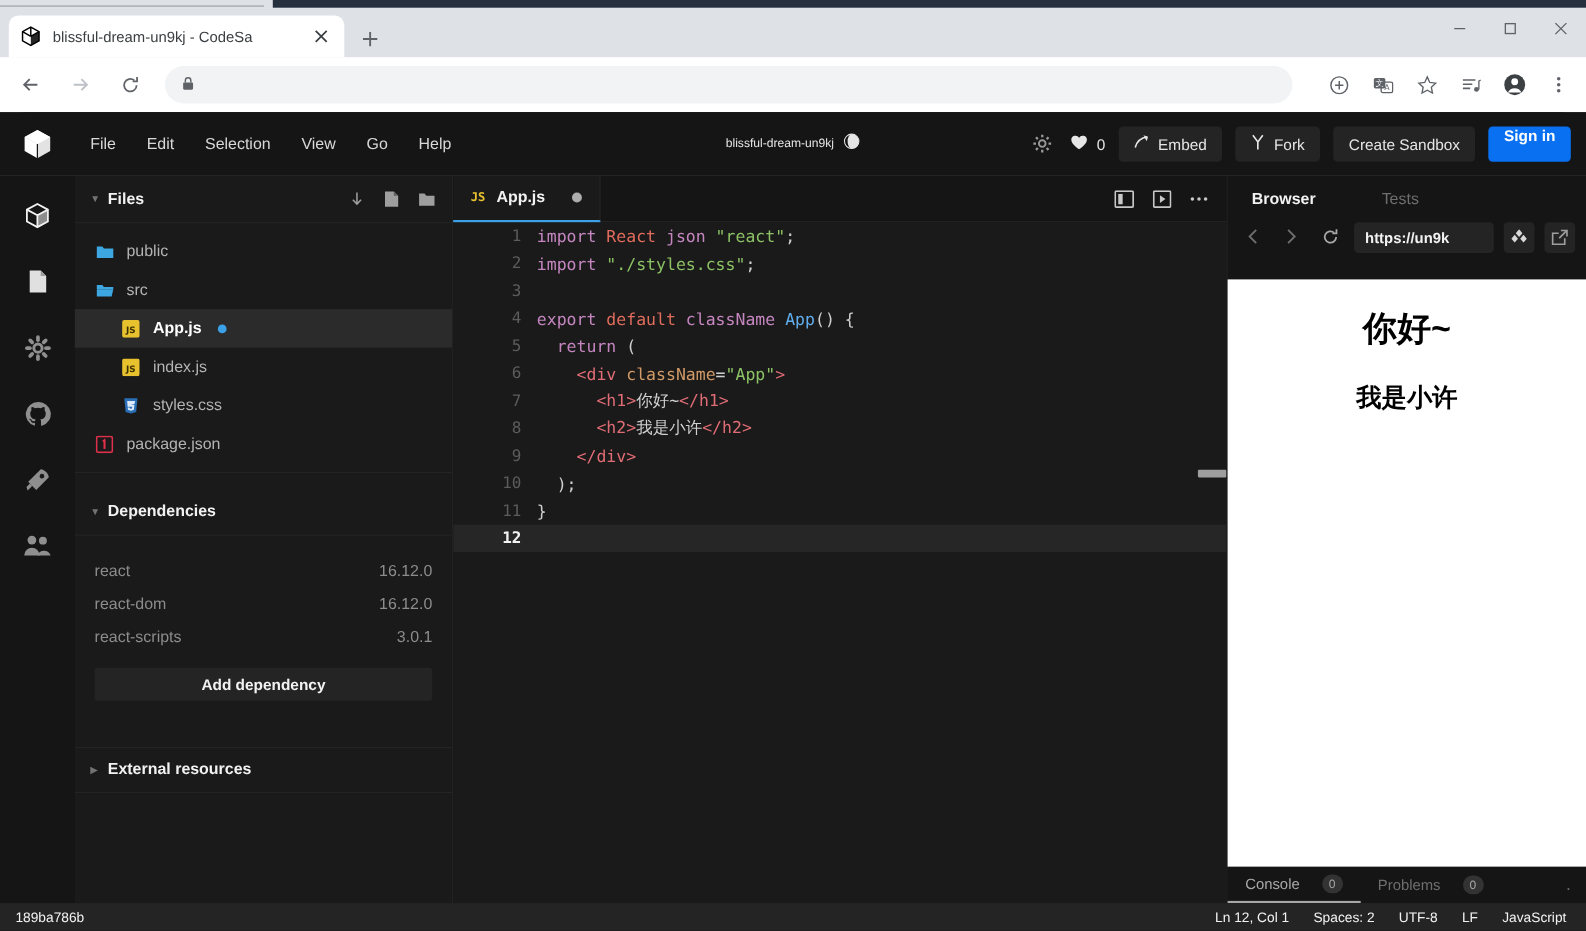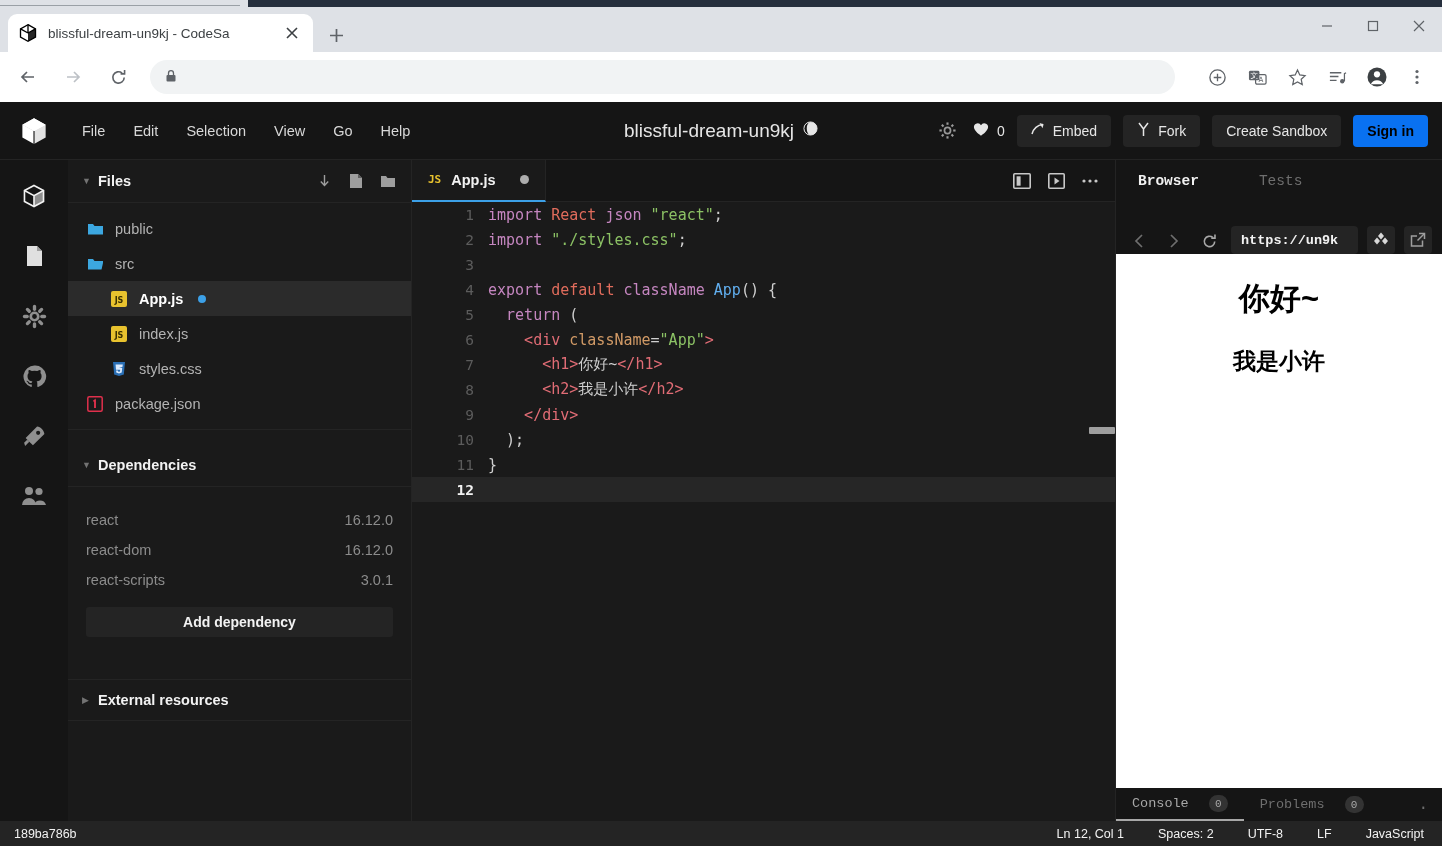--- a/index.html
+++ b/index.html
@@ -48,29 +48,29 @@
   .tb-icon { width: 34px; height: 34px; display: flex; align-items: center; justify-content: center; margin-left: 6px; }
 
   
   #app { position: absolute; top: 102px; left: 0; width: 1442px; height: 744px; background: #1a1a1a; border-radius: 24px; }
 
   
   #cs-header { height: 58px; background: #151515; display: flex; align-items: center; border-bottom: 1px solid #242424; }
   #cs-logo { width: 68px; display: flex; align-items: center; justify-content: center; flex: none; }
   .menu-item { color: #d8d8d8; font-size: 14.5px; padding: 6px 14px; white-space: nowrap; }
   #sandbox-title-wrap { position: absolute; left: 50%; transform: translateX(-50%); display: flex; align-items: center; gap: 9px; }
-  #sandbox-title { color: #e6e6e6; font-size: 19px; }
+  #sandbox-title { color: #e6e6e6; font-size: 11px; }
   #cs-header-right { margin-left: auto; display: flex; align-items: center; gap: 12px; padding-right: 14px; }
   #gear-btn { width: 26px; height: 26px; display:flex; align-items:center; justify-content:center; }
   #likes { display: flex; align-items: center; gap: 8px; color: #e6e6e6; font-size: 14px; }
   .hdr-btn {
     background: #242424; color: #e6e6e6; font-size: 14px; border-radius: 4px;
     height: 32px; padding: 0 14px; display: flex; align-items: center; gap: 8px; white-space: nowrap;
   }
-  #signin-btn { background: #0971f1; color: #000000; font-weight: bold; height: 32px; padding: 0 14px; border-radius: 4px; display:flex; align-items:center; font-size: 14px; }
+  #signin-btn { background: #0971f1; color: #ffffff; font-weight: bold; height: 32px; padding: 0 14px; border-radius: 4px; display:flex; align-items:flex-start; font-size: 14px; }
 
   
   #cs-body { display: flex; height: 661px; }
 
   #icon-rail { width: 68px; background: #151515; display: flex; flex-direction: column; align-items: center; padding-top: 16px; gap: 20px; flex: none; }
   .rail-icon { width: 40px; height: 40px; display: flex; align-items: center; justify-content: center; }
 
   #explorer { width: 344px; background: #1a1a1a; border-right: 1px solid #242424; display: flex; flex-direction: column; flex: none; }
   .panel-head { height: 42px; display: flex; align-items: center; padding: 0 14px; flex: none; }
   .panel-head .caret { width: 16px; color: #737373; font-size: 9px; flex:none; }
@@ -112,44 +112,44 @@
   .k   { color: #c586c0; text-align: center; }   
   .kr  { color: #e06c5c; }   
   .str { color: #8cc265; }   
   .fn  { color: #61aeee; }   
   .tag { color: #e06c75; }   
   .attr{ color: #d19a66; }   
   .pun { color: #cfcfcf; }
   #h-scroll { position: absolute; right: 0; top: 225px; width: 26px; height: 7px; background: #9e9e9e; border-radius: 1px; }
 
   
-  #preview { width: 327px; background: #151515; display: flex; flex-direction: column; border-left: 1px solid #242424; flex: none; font-family: Liberation Mono, monospace; }
+  #preview { width: 327px; background: #151515; display: flex; flex-direction: column; border-left: 1px solid #242424; flex: none; }
   #preview-tabs { height: 42px; display: flex; align-items: center; padding-left: 22px; gap: 60px; }
   .ptab { font-size: 14.5px; color: #6e6e6e; }
   .ptab.active { color: #f2f2f2; font-weight: bold; }
-  #preview-nav { height: 52px; display: flex; align-items: flex-end; padding: 0 10px; gap: 9px; }
+  #preview-nav { height: 52px; display: flex; align-items: flex-start; padding: 0 10px; gap: 9px; }
   .pnav-icon { width: 26px; height: 26px; display: flex; align-items: center; justify-content: center; }
   #preview-url {
     background: #242424; border-radius: 4px; height: 28px; flex: 1; display: flex; align-items: center;
     padding: 0 10px; color: #f2f2f2; font-size: 13.5px; font-weight: bold; overflow: hidden; white-space: nowrap;
   }
   .pnav-btn { width: 28px; height: 28px; background: #242424; border-radius: 4px; display:flex; align-items:center; justify-content:center; flex:none; }
   #preview-frame { flex: 1; background: #fff; display: flex; flex-direction: column; align-items: center; padding-top: 24px; }
   #prev-h1 { font-size: 31px; font-weight: bold; color: #000; }
   #prev-h2 { font-size: 23px; font-weight: bold; color: #000; margin-top: 26px; }
   #console-bar { height: 33px; background: #151515; display: flex; align-items: center; }
   .ctab { display: flex; align-items: center; gap: 20px; height: 33px; padding: 0 16px; font-size: 13.5px; color: #6e6e6e; }
   .ctab.active { color: #a8a8a8; border-bottom: 2px solid #a8a8a8; }
   .cbadge { background: #333; color: #a8a8a8; font-size: 11px; border-radius: 9px; min-width: 19px; height: 17px; display:flex; align-items:center; justify-content:center; }
   #console-dot { margin-left: auto; color: #6e6e6e; padding-right: 14px; }
 
   
   #status-bar { position: absolute; bottom: 0; left: 0; width: 1442px; height: 25px; background: #242424; display: flex; align-items: center; color: #f2f2f2; font-size: 12.5px; }
   #commit-hash { padding-left: 14px; }
-  #status-right { margin-left: auto; display: flex; gap: 34px; padding-right: 18px; }
+  #status-right { margin-left: auto; display: flex; gap: 22px; padding-right: 18px; }
 </style>
 </head>
 <body>
 
 <div id="browser-chrome">
   <div id="top-strip"></div>
   <div id="top-strip-dark"></div>
   <div id="top-strip-line"></div>
 
   <div id="tab-strip">

